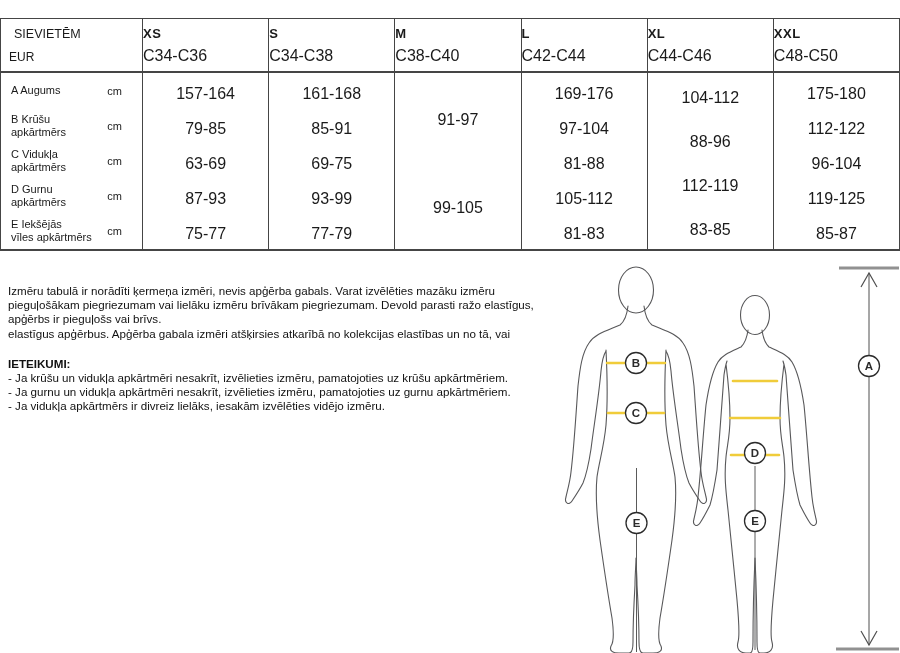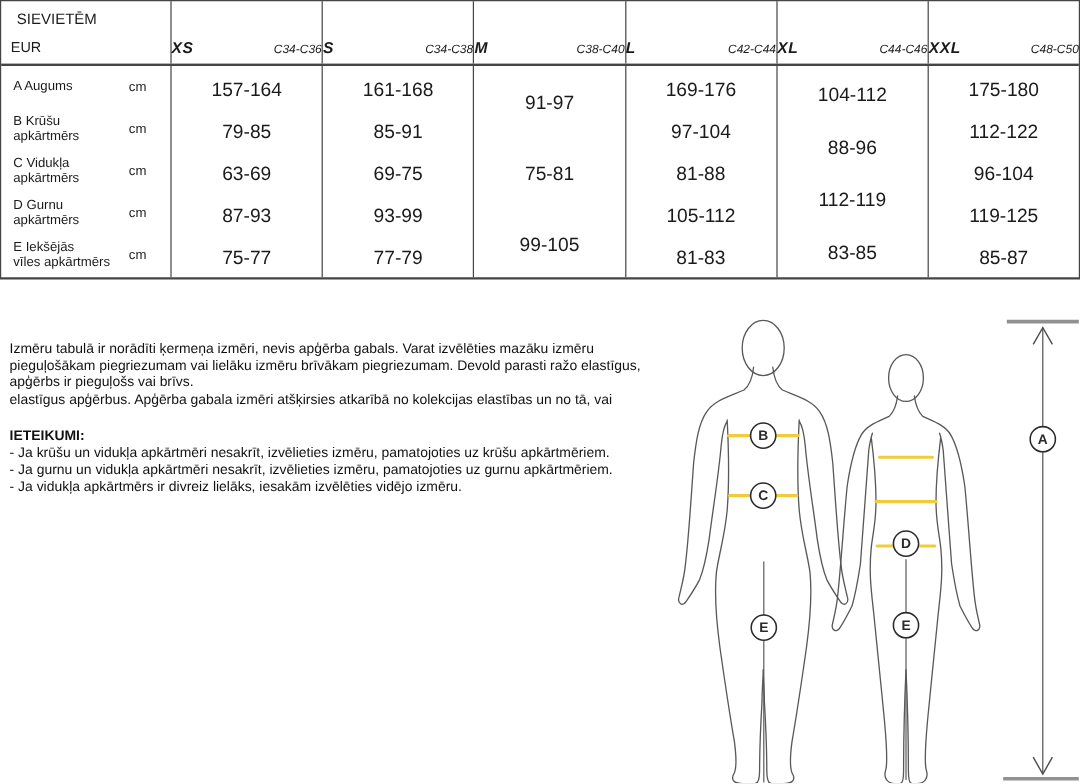--- a/index.html
+++ b/index.html
@@ -1,34 +1,34 @@
 <!DOCTYPE html>
 <html><head>
 <meta charset="utf-8">
 <style>
   html,body{margin:0;padding:0;background:#fff;}
   #screen{position:relative;width:900px;height:653px;background:#fff;overflow:hidden;
           font-family:"Liberation Sans","DejaVu Sans",sans-serif;color:#1a1a1a;}
 
   
-  .size-table{position:absolute;left:0;top:0;width:898px;
+  .size-table{position:absolute;left:0;top:18px;width:898px;
               border:1px solid #454545;border-bottom-width:2px;}
   .tbl-header{display:flex;height:52px;border-bottom:2px solid #454545;}
   .tbl-body{display:flex;height:176px;}
   .corner-cell{width:142px;flex:0 0 142px;border-right:1px solid #454545;
                display:flex;flex-direction:column;justify-content:space-between;
                padding:8px 0 7px 0;box-sizing:border-box;}
   .corner-title{font-size:12.5px;padding-left:13px;}
   .corner-region{font-size:12px;padding-left:8px;}
-  .size-col-head{flex:1;border-right:1px solid #454545;display:flex;
-                 align-items:flex-end;justify-content:space-between;padding:7px 0 6px 0;
-                 box-sizing:border-box;font-style:italic;}
+  .size-col-head{flex:1;border-right:1px solid #454545;display:flex;flex-direction:column;
+                 align-items:flex-start;justify-content:space-between;padding:7px 0 6px 0;
+                 box-sizing:border-box;}
   .size-col-head:last-child,.val-col:last-child{border-right:none;}
   .size-label{font-size:13px;font-weight:bold;letter-spacing:.5px;}
-  .eur-label{font-size:10px;}
+  .eur-label{font-size:16px;}
   .label-col{width:142px;flex:0 0 142px;border-right:1px solid #454545;
              display:flex;flex-direction:column;box-sizing:border-box;}
   .label-cell{flex:1;display:flex;align-items:center;padding-left:10px;padding-right:20px;
               box-sizing:border-box;}
   .label-text{font-size:11px;line-height:13px;flex:1;}
   .unit{font-size:11px;}
   .val-col{flex:1;border-right:1px solid #454545;display:flex;flex-direction:column;
            box-sizing:border-box;}
   .val-cell{flex:1;display:flex;align-items:center;justify-content:center;
             font-size:16px;padding-top:6px;box-sizing:border-box;}
@@ -114,21 +114,20 @@
       </div>
       <div class="val-col">
         <div class="val-cell">161-168</div>
         <div class="val-cell">85-91</div>
         <div class="val-cell">69-75</div>
         <div class="val-cell">93-99</div>
         <div class="val-cell">77-79</div>
       </div>
       <div class="val-col">
         <div class="val-cell">91-97</div>
-        <div class="val-cell">75-81</div>
         <div class="val-cell">99-105</div>
       </div>
       <div class="val-col">
         <div class="val-cell">169-176</div>
         <div class="val-cell">97-104</div>
         <div class="val-cell">81-88</div>
         <div class="val-cell">105-112</div>
         <div class="val-cell">81-83</div>
       </div>
       <div class="val-col">

